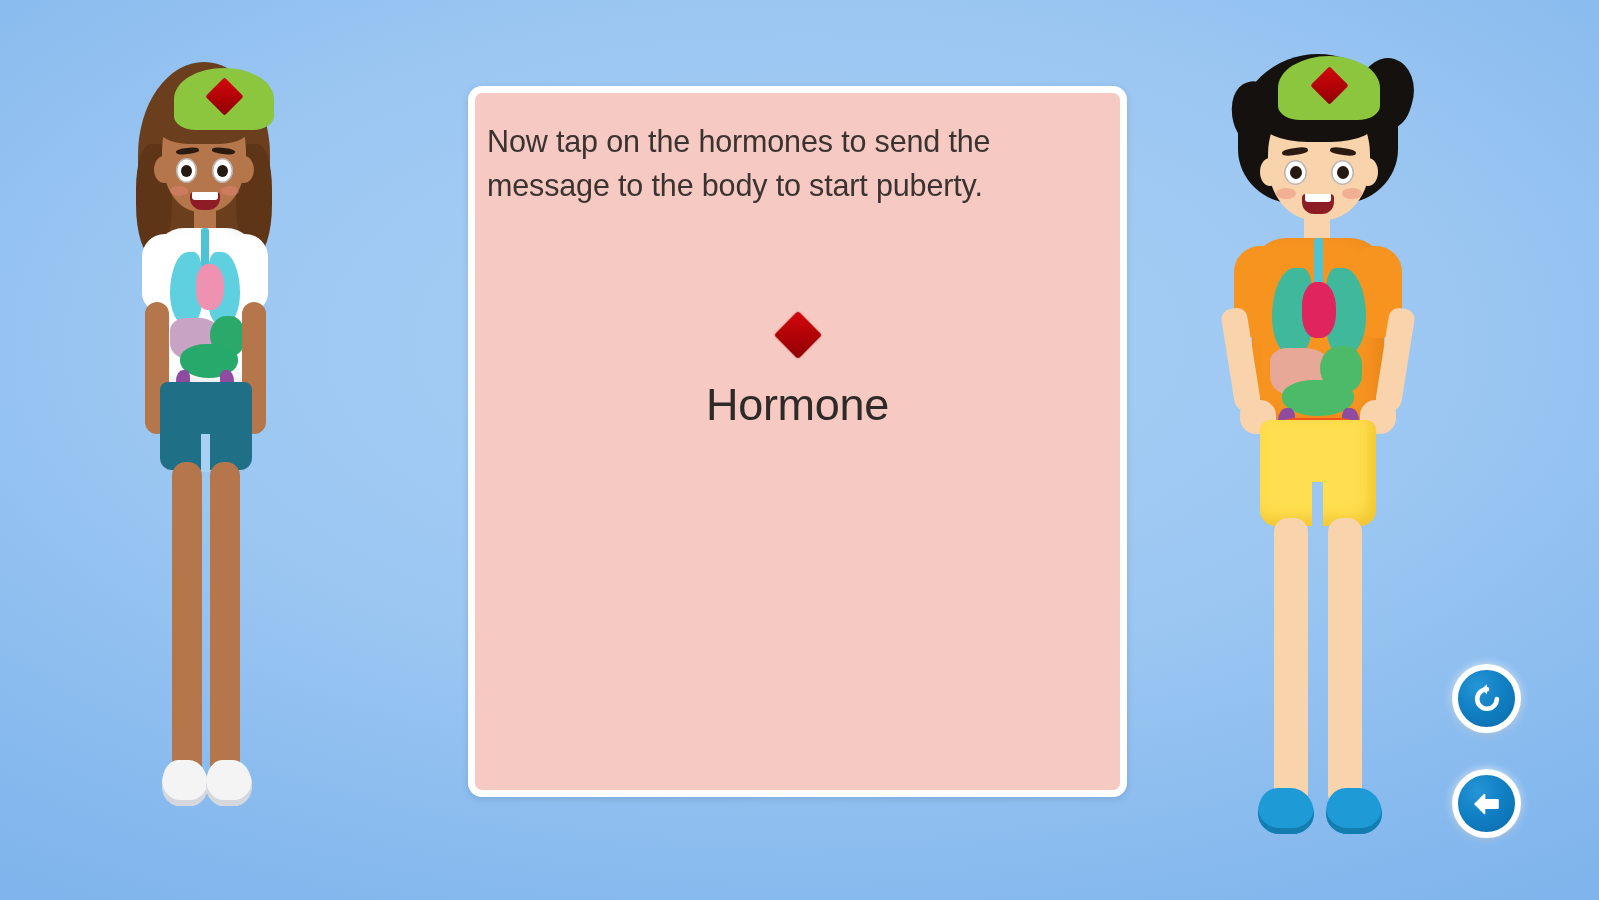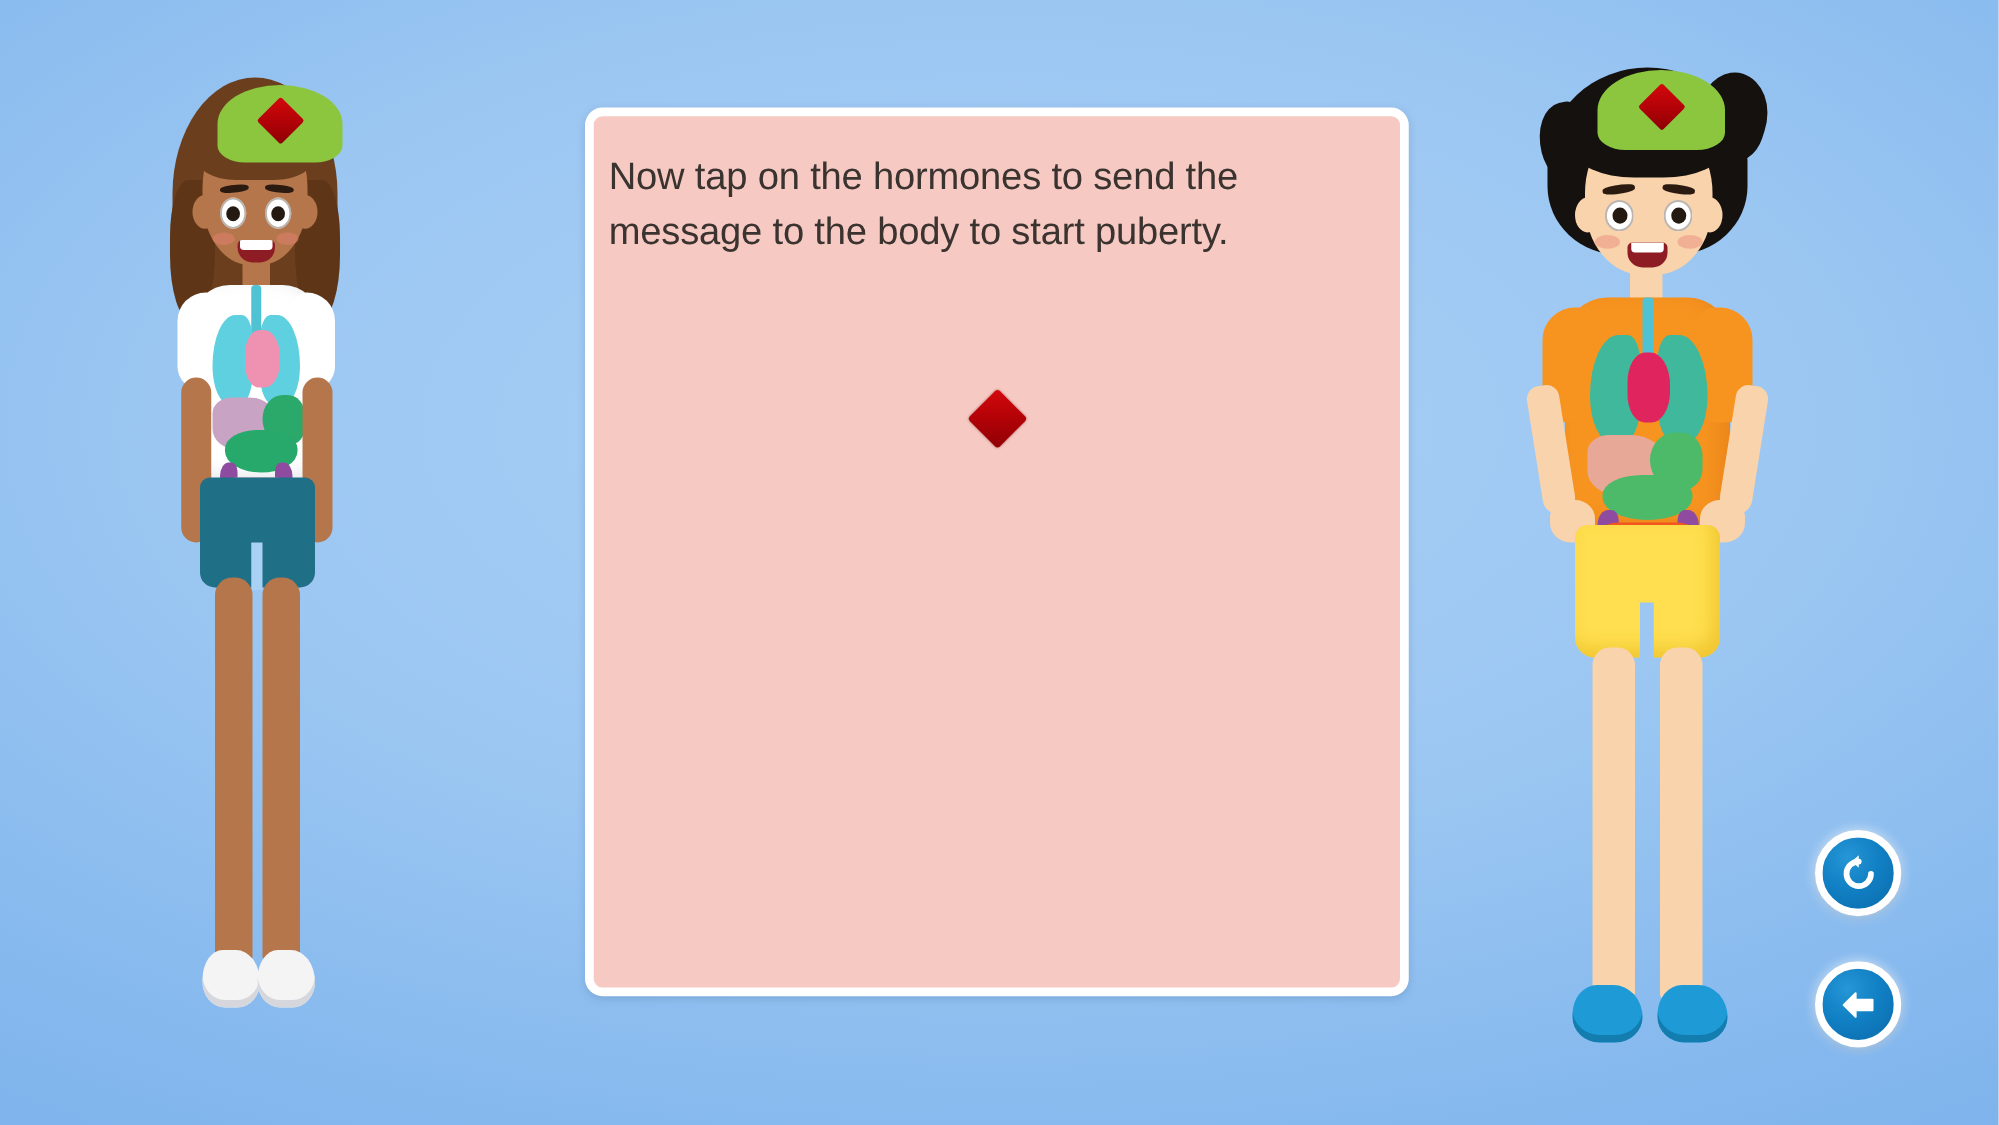--- a/index.html
+++ b/index.html
@@ -284,20 +284,21 @@
 
     <div class="shoe" style="left:42px;top:752px;width:56px;height:46px;background:#1e9ad6;box-shadow:inset 0 -6px 0 rgba(18,122,172,.9);"></div>
     <div class="shoe" style="left:110px;top:752px;width:56px;height:46px;background:#1e9ad6;box-shadow:inset 0 -6px 0 rgba(18,122,172,.9);"></div>
   </div>
 
   <div id="panel">
     <div id="panel-text">Now tap on the hormones to send the message to the body to start puberty.</div>
 
     <div id="hormone-group">
       <div class="diamond"></div>
+      <div id="hormone-label">Hormone</div>
     </div>
   </div>
 
   <div id="btn-restart" class="ctrl-btn">
     <svg width="34" height="34" viewBox="0 0 34 34">
       <path d="M17 7.2 A9.8 9.8 0 1 0 26.8 17" fill="none" stroke="#ffffff" stroke-width="4.6" stroke-linecap="round"></path>
       <polygon points="17,2.2 17,12.2 11.4,7.2" fill="#ffffff"></polygon>
     </svg>
   </div>
 

